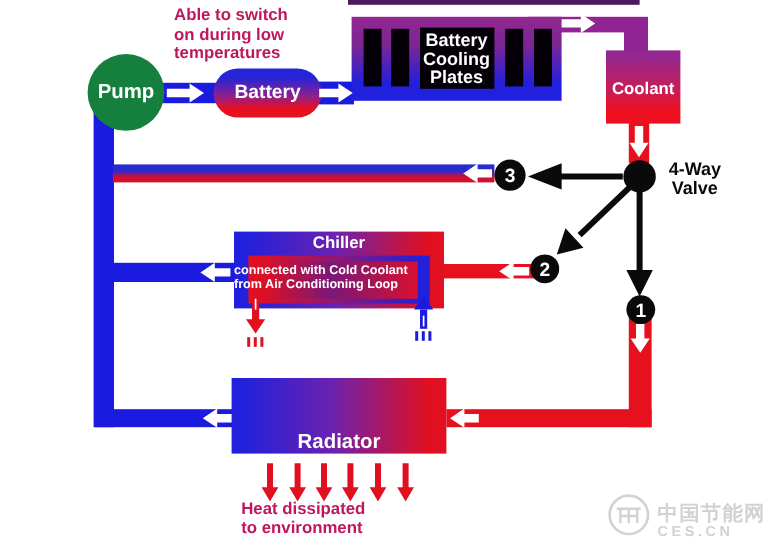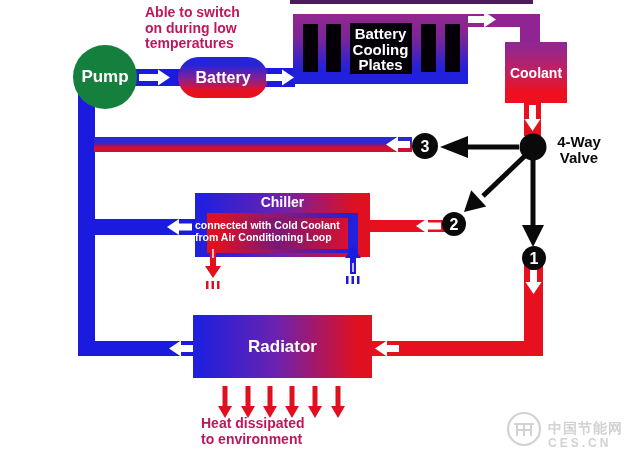--- a/index.html
+++ b/index.html
@@ -27,28 +27,28 @@
   .chiller{left:195px;top:193px;width:175px;height:64px;
         background:linear-gradient(90deg,#2020dd 4%,#6a22b0 48%,#e01020 92%);z-index:3;}
   .chiller-ring{position:absolute;left:12px;right:12px;top:20px;bottom:4px;
         background:linear-gradient(90deg,#e01020 4%,#8a1878 50%,#2020dd 96%);}
   .chiller-inner{position:absolute;left:22px;right:22px;top:25px;bottom:8px;
         background:linear-gradient(90deg,#e01020 0%,#7a1878 45%,#d81030 100%);}
   .chiller-title{position:absolute;left:0;top:1px;width:100%;text-align:center;font-size:14px;}
   .chiller-note{position:absolute;left:0;top:26px;width:100%;font-size:10.5px;line-height:12px;}
   .radiator{left:193px;top:315px;width:179px;height:63px;
         background:linear-gradient(90deg,#2020dd 4%,#6a22b0 46%,#e01020 92%);
-        display:flex;align-items:center;justify-content:center;font-size:17px;z-index:3;}
+        display:flex;align-items:flex-end;justify-content:center;font-size:17px;z-index:3;}
   .note{position:absolute;color:#be185d;text-align:left;font-size:14px;line-height:15.5px;}
   .valve-label{position:absolute;left:548px;top:134px;width:62px;color:#0a0a0a;
         text-align:center;font-size:15px;line-height:16px;}
   svg.overlay{position:absolute;left:0;top:0;z-index:5;pointer-events:none;}
   .wm{position:absolute;left:505px;top:408px;display:flex;align-items:center;gap:5px;
       color:#d2d2d2;z-index:6;font-weight:700;}
-  .wm-cn{font-size:14px;letter-spacing:1px;line-height:16px;margin-top:12px;}
+  .wm-cn{font-size:17px;letter-spacing:1px;line-height:16px;margin-top:12px;}
   .wm-en{font-size:12px;letter-spacing:3px;line-height:14px;}
 </style>
 </head>
 <body>
 
 <div class="canvas">
 
   <div class="pipe darkline" style="left:290px;top:0;width:243px;height:4px;"></div>
   <div class="pipe purple" style="left:440px;top:14px;width:100px;height:13px;"></div>
   <div class="pipe purple" style="left:520px;top:24px;width:20px;height:20px;"></div>

